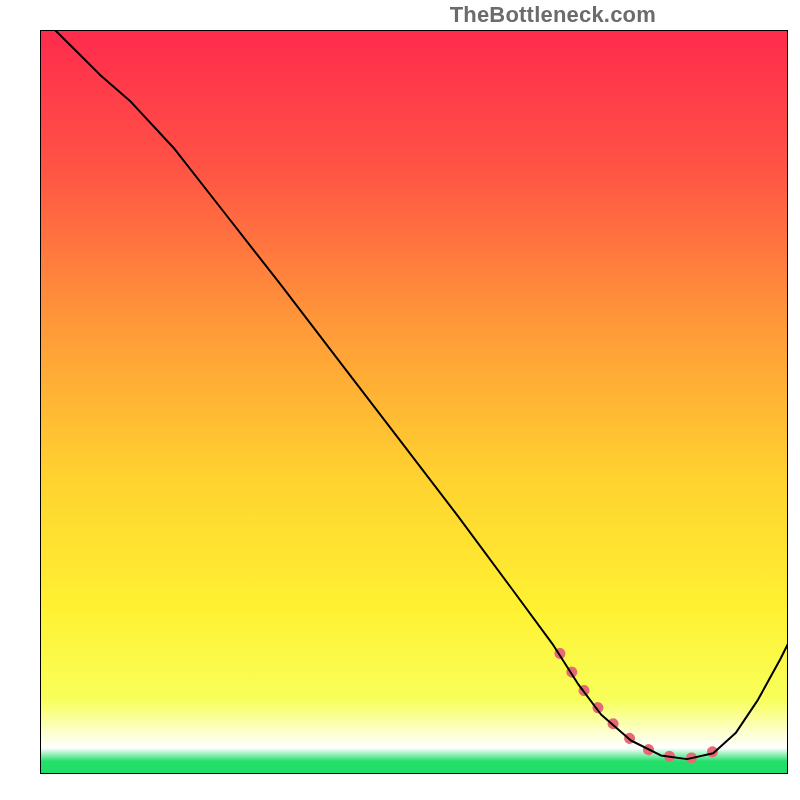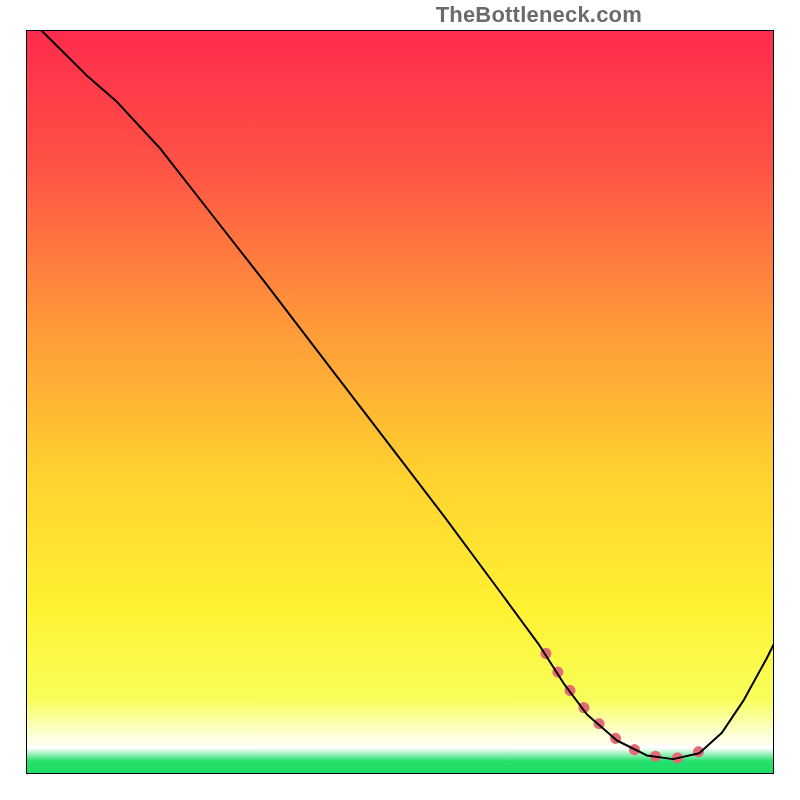--- a/index.html
+++ b/index.html
@@ -7,20 +7,21 @@
     padding: 0;
     width: 800px;
     height: 800px;
     background: #ffffff;
     font-family: Arial, Helvetica, sans-serif;
   }
   .frame {
     position: relative;
     width: 652px;
     height: 800px;
+    margin-left: 14px;
   }
   .attribution {
     position: absolute;
     top: 2px;
     right: 10px;
     font-size: 22px;
     font-weight: 600;
     color: #6b6b6b;
     letter-spacing: 0.2px;
   }

